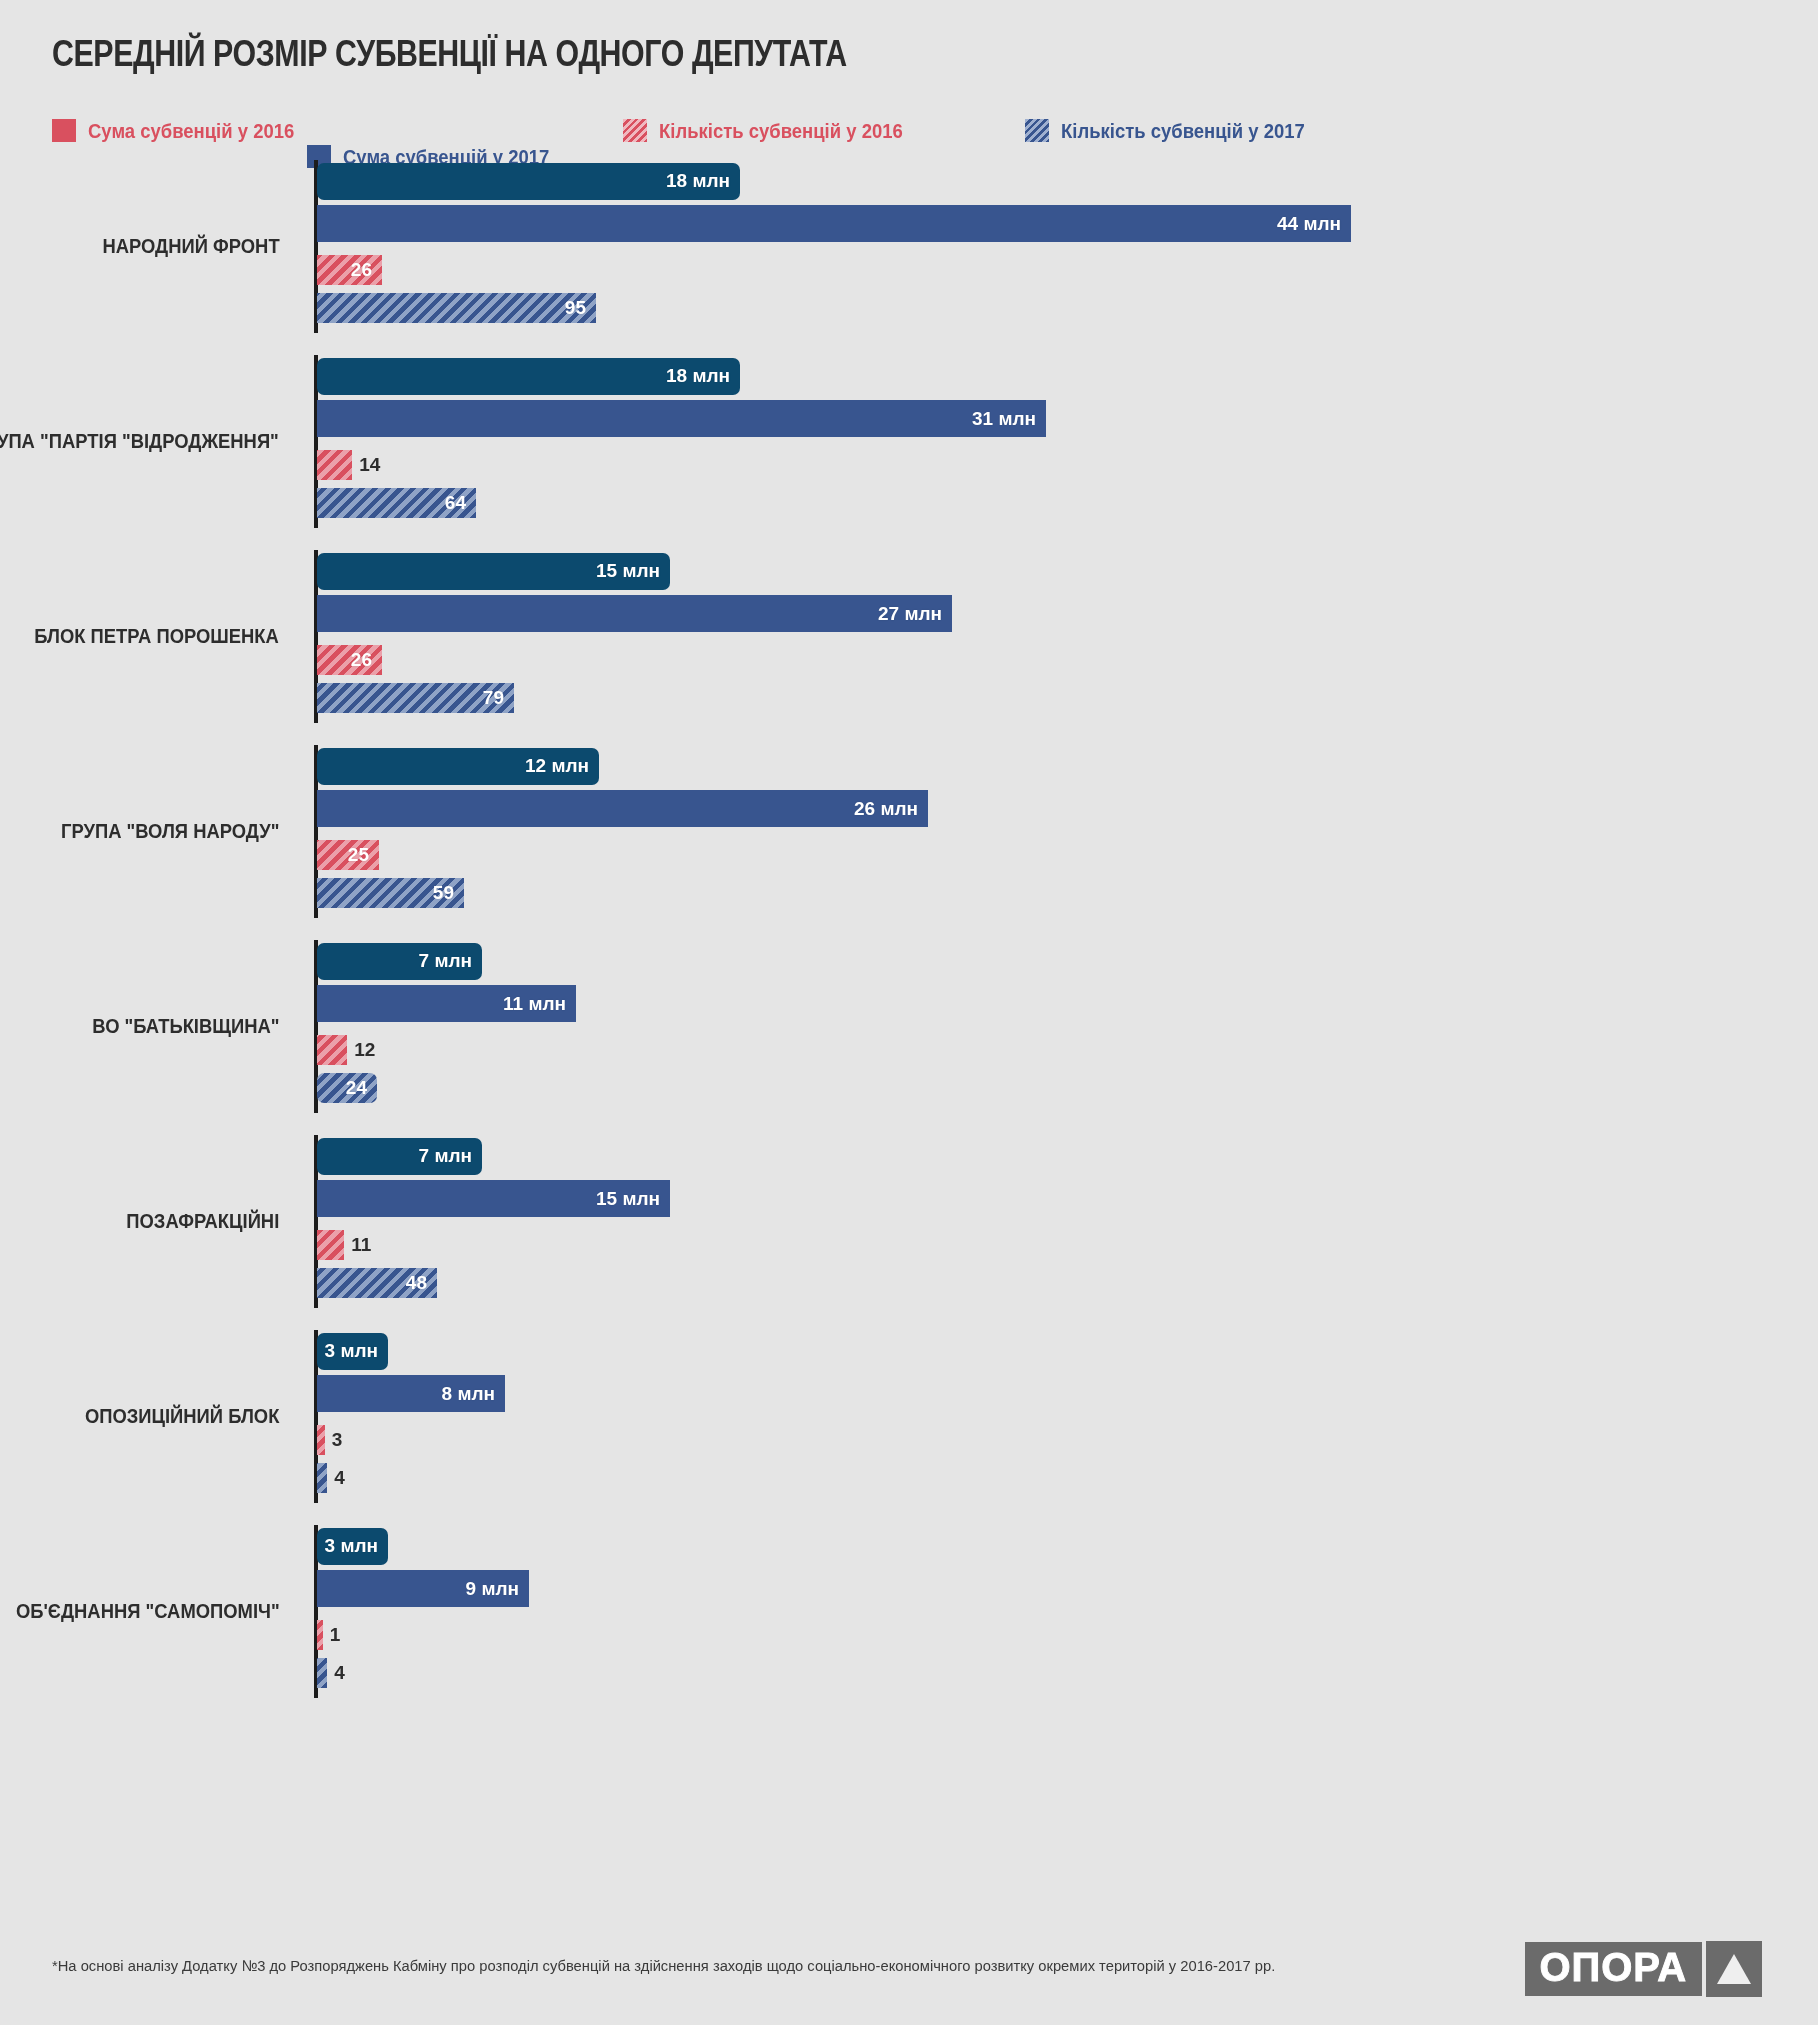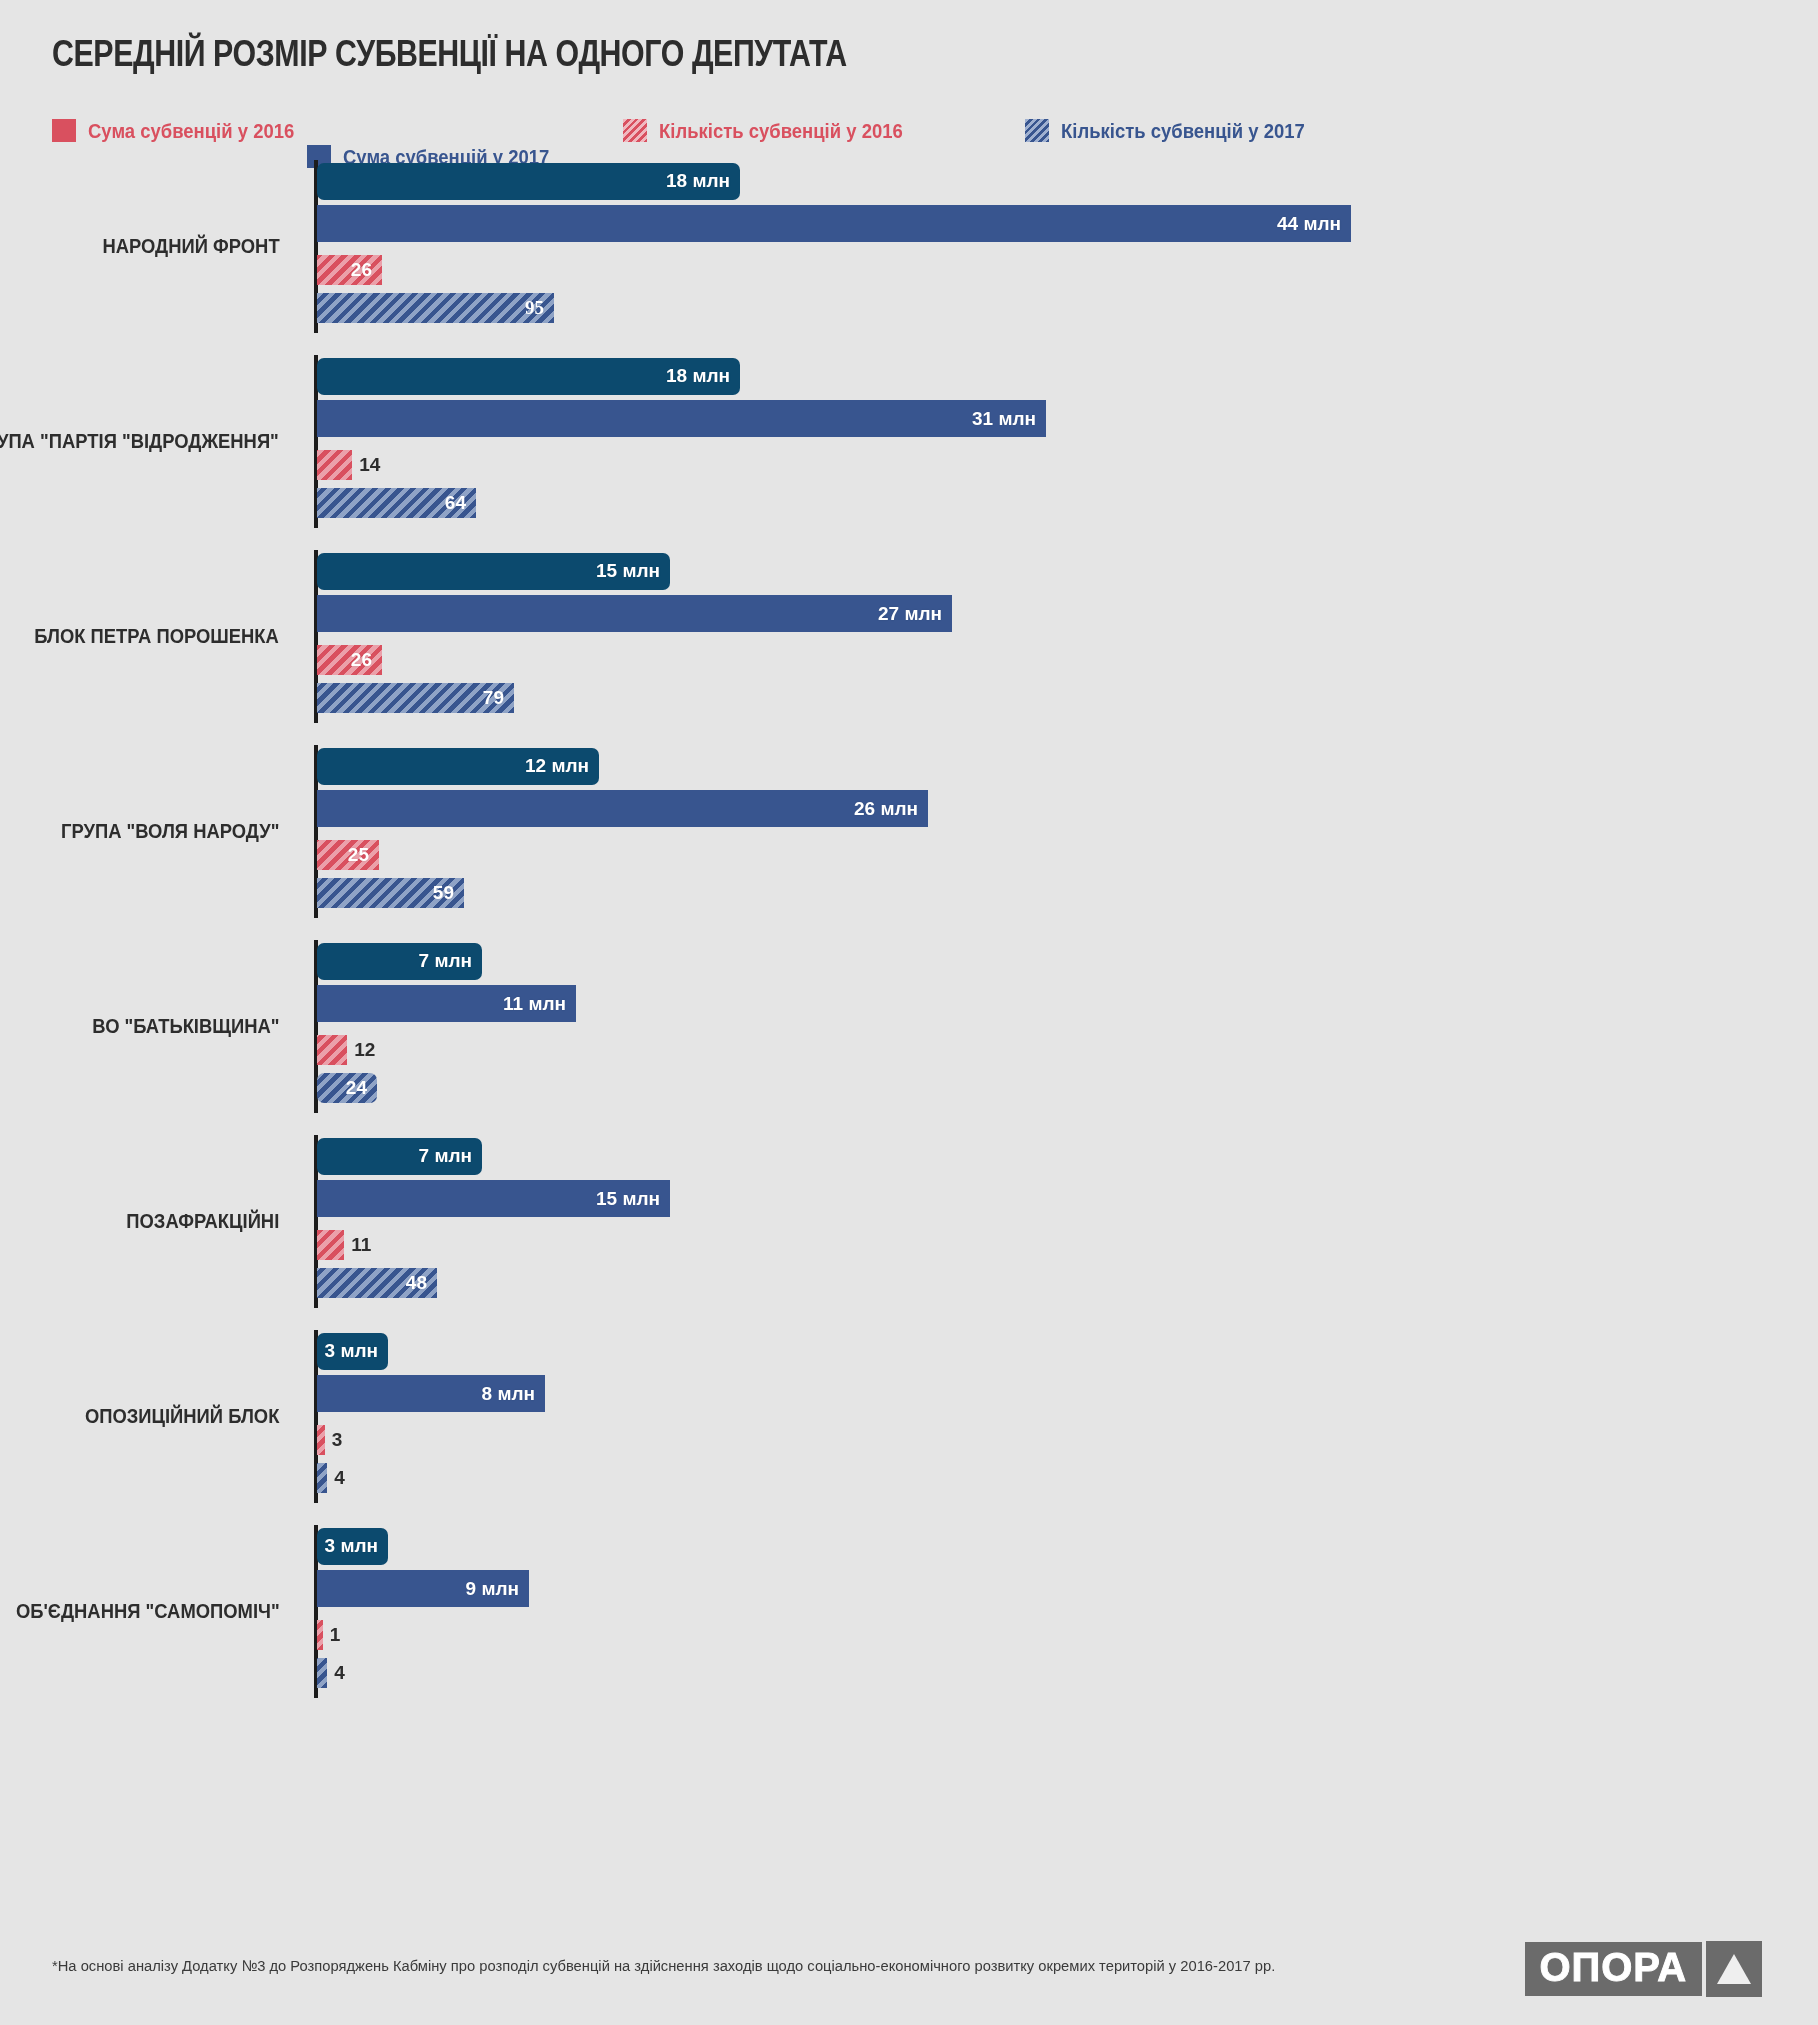--- a/index.html
+++ b/index.html
@@ -152,21 +152,21 @@
       <div class="bars">
         <div class="bar sum r1" style="width: 423px;">
           <span>18 млн</span>
         </div>
         <div class="bar sum b1" style="width: 1034px;">
           <span>44 млн</span>
         </div>
         <div class="bar cnt r2" style="width: 65px;">
           <span>26</span>
         </div>
-        <div class="bar cnt b2" style="width: 237px; font-family: Liberation Serif, serif;">
+        <div class="bar cnt b2" style="width: 279px;">
           <span>95</span>
         </div>
       </div>
     </div>
     <div class="group">
       <div class="axis"></div>
       <div class="cat-label">ГРУПА "ПАРТІЯ "ВІДРОДЖЕННЯ"</div>
       <div class="bars">
         <div class="bar sum r1" style="width: 423px;">
           <span>18 млн</span>
@@ -254,21 +254,21 @@
         </div>
       </div>
     </div>
     <div class="group">
       <div class="axis"></div>
       <div class="cat-label">ОПОЗИЦІЙНИЙ БЛОК</div>
       <div class="bars">
         <div class="bar sum r1" style="width: 71px;">
           <span>3 млн</span>
         </div>
-        <div class="bar sum b1" style="width: 228px;">
+        <div class="bar sum b1" style="width: 188px;">
           <span>8 млн</span>
         </div>
         <div class="bar cnt r2 outside" style="width: 7.5px;">
           <span>3</span>
         </div>
         <div class="bar cnt b2 outside" style="width: 10px;">
           <span>4</span>
         </div>
       </div>
     </div>

